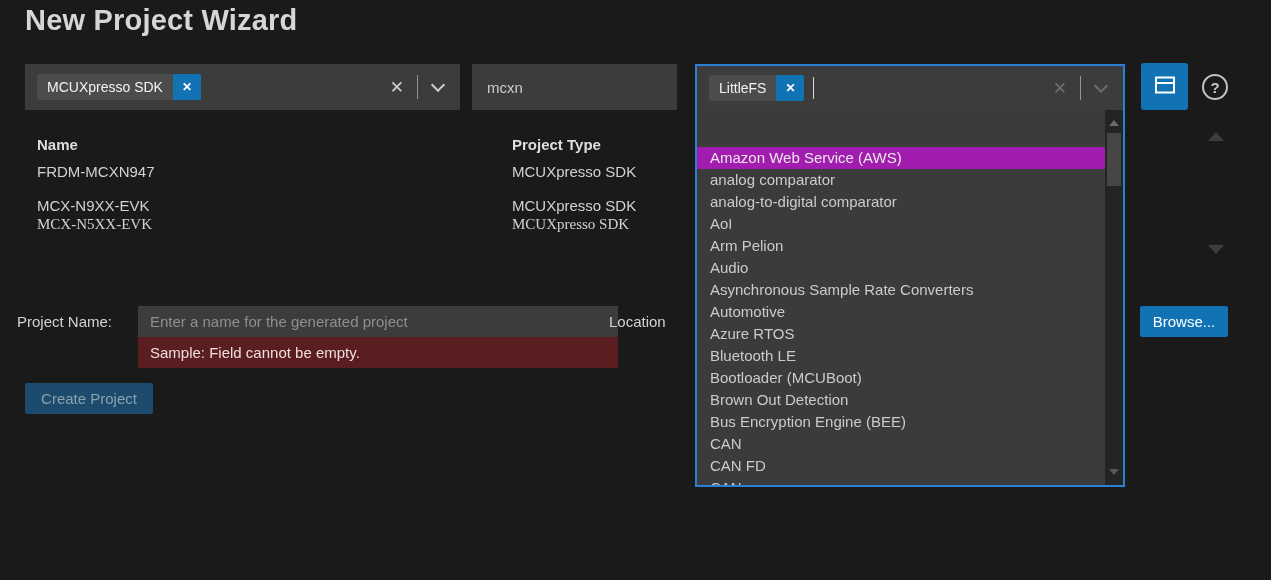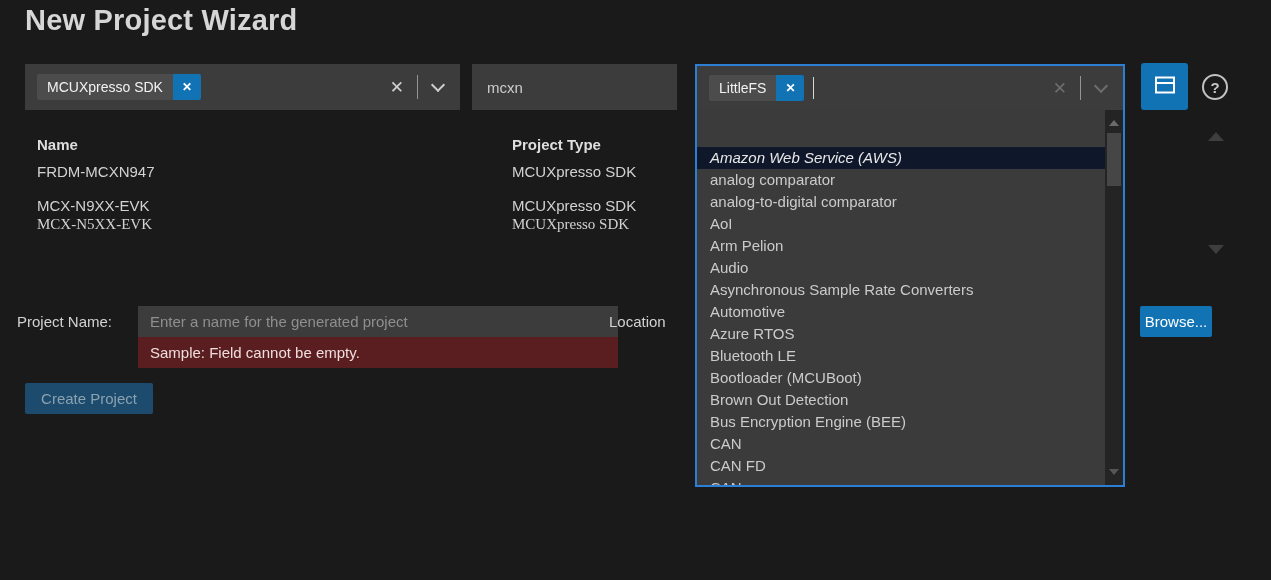--- a/index.html
+++ b/index.html
@@ -77,21 +77,21 @@
     position:absolute; left:695px; top:110px; width:430px; height:377px;
     background:#3b3b3c; z-index:5; overflow:hidden;
     border-left:2px solid #2b7fd4; border-right:2px solid #2b7fd4; border-bottom:2px solid #2b7fd4;
   }
   .dd-group { position:absolute; top:12px; left:13px; font-size:12px; color:#929292; letter-spacing:.4px;margin-top:36px; }
   .dd-list { position:absolute; top:37px; left:0; right:18px; }
   .dd-item {
     height:22px; line-height:22px; padding-left:13px;
     font-size:15px; color:#cbcbcb; white-space:nowrap; cursor:pointer;
   }
-  .dd-item.selected { background:#0f172a; color:#e8e8e8;font-style:italic; }
+  .dd-item.selected { background:#a21caf; color:#e8e8e8; }
   .dd-scroll { position:absolute; top:0; right:0; width:18px; height:100%; background:#242425; }
   .sc-up {
     width:0; height:0; margin:10px auto 0;
     border-left:5px solid transparent; border-right:5px solid transparent;
     border-bottom:6px solid #6a6a6a; cursor:pointer;
   }
   .sc-thumb { position:absolute; top:23px; left:2px; width:14px; height:53px; background:#464647; cursor:grab; }
   .sc-down {
     position:absolute; bottom:10px; left:4px; width:0; height:0;
     border-left:5px solid transparent; border-right:5px solid transparent;
@@ -109,21 +109,21 @@
   .name-input::placeholder { color:#8f8f8f; opacity:1; }
   .error-bar {
     position:absolute; left:138px; top:337px; width:480px; height:31px;
     background:#5a1e20; color:#f0dddd; font-size:15px;
     line-height:31px; padding-left:12px;
   }
   .btn {
     position:absolute; border:none; border-radius:2px; font-size:15px;
     font-family:"Liberation Sans", sans-serif; cursor:pointer;
   }
-  .btn-browse { left:1140px; top:306px; width:72px; height:31px; background:#1172b4; color:#ffffff; }
+  .btn-browse { left:1140px; top:306px; width:88px; height:31px; background:#1172b4; color:#ffffff; }
   .btn-create { left:25px; top:383px; width:128px; height:31px; background:#1d4b6d; color:#8ba2b0; cursor:default; }
 </style>
 </head>
 <body>
 
 <div class="screen">
 
   <div class="page-title">New Project Wizard</div>
 
   <div class="combo combo-board">

